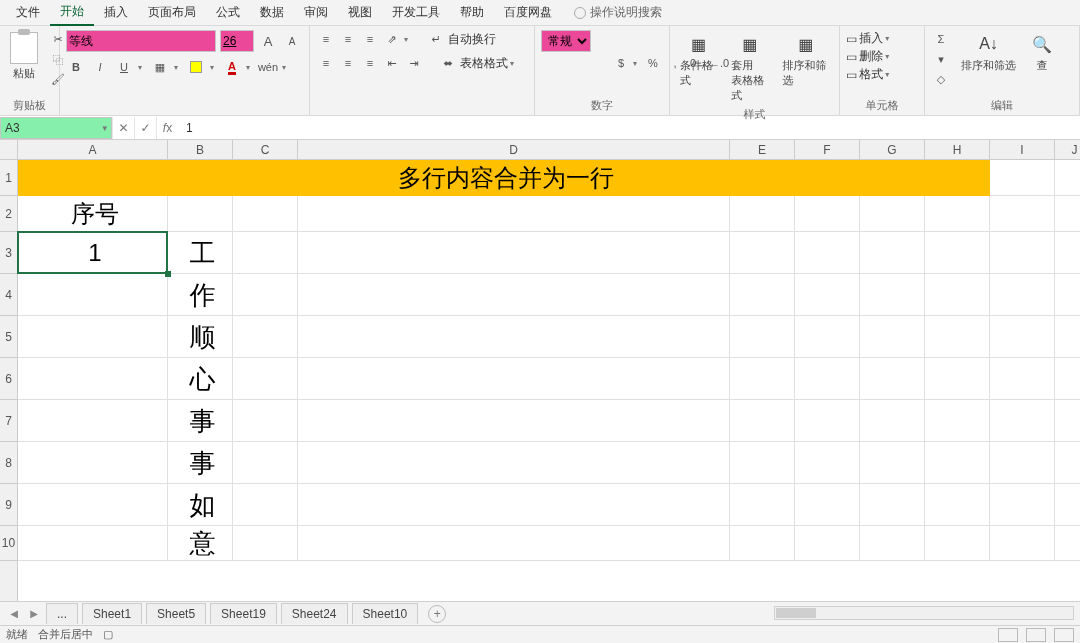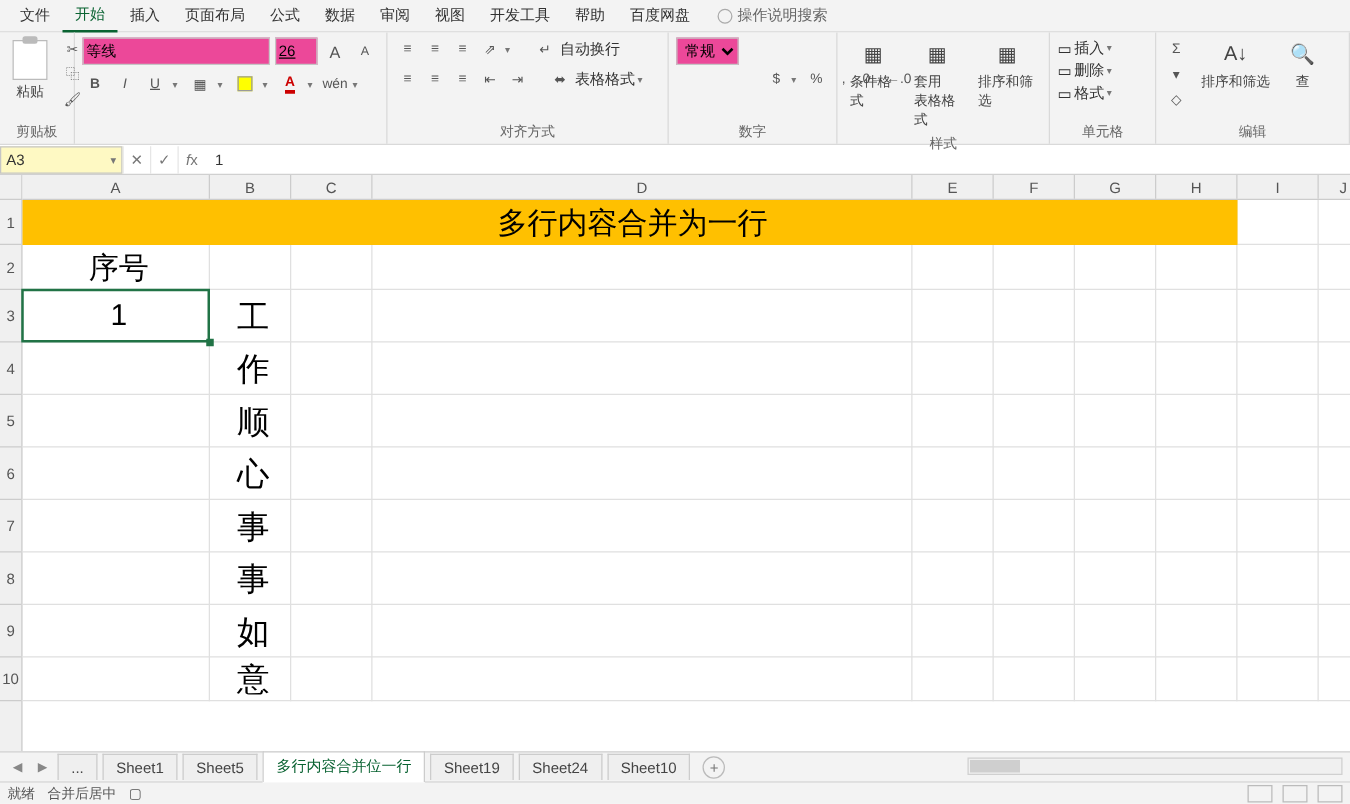--- a/index.html
+++ b/index.html
@@ -23,21 +23,21 @@
   .dd { width:8px; font-size:8px; color:#777; }
   select.combo, input.combo { height:22px; border:1px solid #c5c5c5; background:#ec4899; font-size:12px; padding:1px 2px;}
   .bigbtn { display:flex; flex-direction:column; align-items:center; gap:2px; padding:2px 4px; font-size:11px; color:#444; }
   .bigbtn .ic { width:24px; height:24px; display:flex; align-items:center; justify-content:center; font-size:16px; }
   .clipboard-ic { width:28px; height:32px; border:1px solid #bbb; background:#fff; position:relative; }
   .clipboard-ic::before { content:""; position:absolute; top:-4px; left:7px; width:12px; height:6px; background:#bbb; border-radius:2px; }
   .fontline { display:flex; gap:4px; align-items:center; }
 
   
   .fbar { height:24px; background:#fff; border-bottom:1px solid #d0d0d0; display:flex; align-items:center; }
-  .namebox { width:98px; height:22px; border:1px solid #c5c5c5; padding-left:4px; display:flex; align-items:center; background:#fef9c3; font-size:12px;}
+  .namebox { width:112px; height:22px; border:1px solid #c5c5c5; padding-left:4px; display:flex; align-items:center; background:#86efac; font-size:12px;}
   .namebox .dd2 { margin-left:auto; padding-right:4px; color:#777; font-size:9px;}
   .fctrl { width:22px; height:22px; display:flex; align-items:center; justify-content:center; color:#777; border-left:1px solid #e6e6e6;}
   .fval { flex:1; padding-left:8px; font-size:12px; color:#333; }
 
   
   .gridwrap { position:relative; height: calc(643px - 26px - 90px - 24px - 24px - 18px); background:#fff; display:grid; grid-template-columns: 18px 1fr; grid-template-rows: 20px 1fr; }
   .corner { background:#f0f0f0; border-right:1px solid #ccc; border-bottom:1px solid #ccc; }
   .colhdrs { display:flex; background:#f0f0f0; border-bottom:1px solid #ccc; }
   .colhdr { border-right:1px solid #ccc; display:flex; align-items:center; justify-content:center; font-size:12px; color:#555; }
   .rowhdrs { background:#f0f0f0; border-right:1px solid #ccc; }
@@ -150,21 +150,20 @@
         <div class="btn-sm">≡</div>
         <div class="btn-sm">≡</div>
         <div class="btn-sm">⇤</div>
         <div class="btn-sm">⇥</div>
         <div style="width:10px"></div>
         <div class="btn-sm">⬌</div>
         <span>表格格式</span>
           <span class="dd">▾</span>
       </div>
     </div>
-    <div class="group-label">对齐方式</div>
   </div>
 
   <div class="group" style="width:135px">
     <div class="group-body" style="flex-direction:row; gap:20px; align-items:stretch;">
       <select class="combo" style="width:120px">
         <option>常规</option>
       </select>
       <div class="hstack">
         <div class="btn-sm">$</div>
           <span class="dd">▾</span>
@@ -309,21 +308,20 @@
       <div class="selhandle" style="left: 147px; top: 111px;"></div>
     </div>
 </div>
 
 <div class="sheettabs">
   <div class="navbtn">◀</div>
   <div class="navbtn">▶</div>
   <div class="stab">...</div>
   <div class="stab">Sheet1</div>
   <div class="stab">Sheet5</div>
-  <div class="stab active">多行内容合并位一行</div>
   <div class="stab">Sheet19</div>
   <div class="stab">Sheet24</div>
   <div class="stab">Sheet10</div>
   <div class="addsheet">+</div>
   <div class="hscroll">
       <div class="thumb"></div>
     </div>
 </div>
 
 <div class="status">

